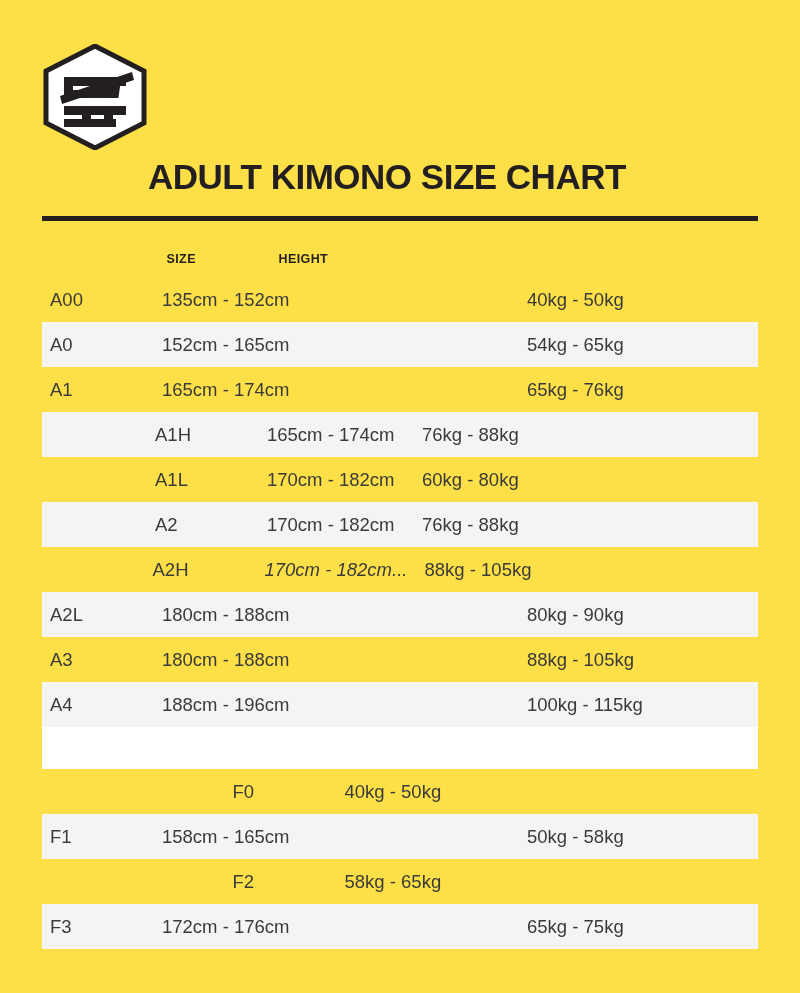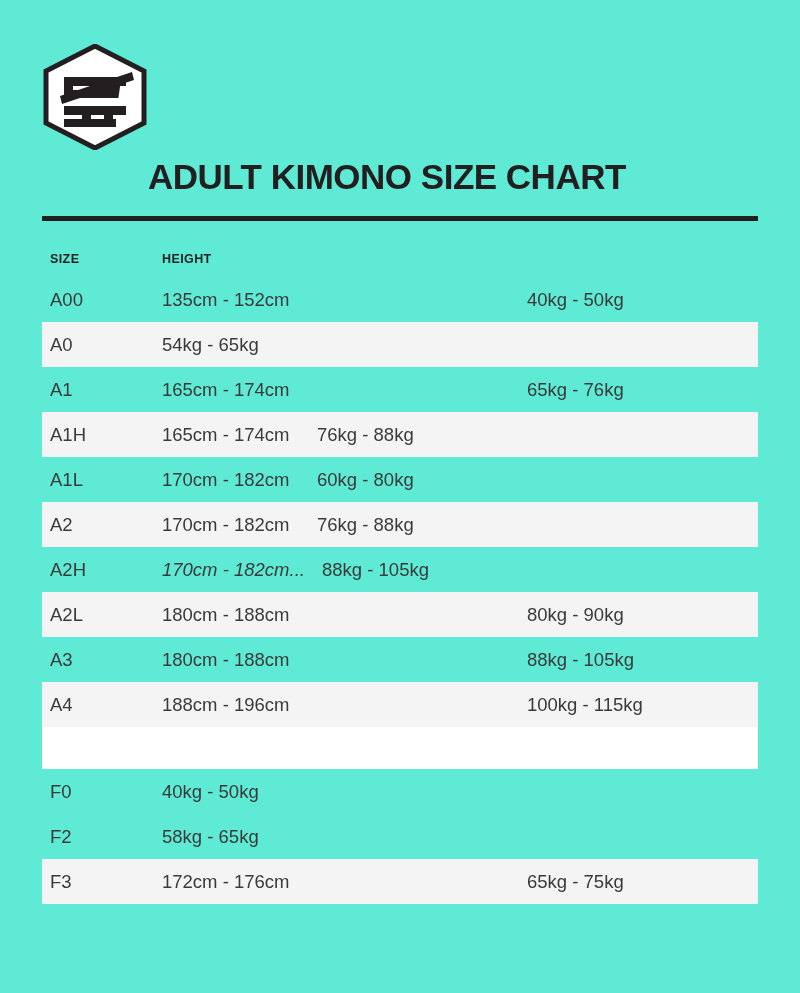--- a/index.html
+++ b/index.html
@@ -12,21 +12,21 @@
     height: 993px;
     font-family: "Liberation Sans", sans-serif;
     color: #231f20;
     position: relative;
     overflow: hidden;
   }
   .page {
     width: 800px;
     height: 993px;
     position: relative;
-    background: #5eead4;
+    background: #fde047;
   }
 
   
   .logo-wrap {
     position: absolute;
     left: 42px;
     top: 44px;
     width: 106px;
     height: 106px;
   }
@@ -60,20 +60,21 @@
     position: absolute;
     left: 42px;
     top: 240px;
     width: 716px;
   }
   .row {
     display: flex;
     align-items: center;
     height: 45px;
     box-sizing: border-box;
+    justify-content: center;
   }
   .row.header {
     height: 37px;
   }
   .row.zebra {
     background: #f4f4f4;
   }
   .row.spacer {
     height: 42px;
     background: #ffffff;
@@ -150,20 +151,21 @@
     </div>
 
     <div class="row data">
       <div class="cell c-size">A00</div>
       <div class="cell c-height">135cm - 152cm</div>
       <div class="cell c-weight">40kg - 50kg</div>
     </div>
 
     <div class="row data zebra">
       <div class="cell c-size">A0</div>
+      <div class="cell c-height">152cm - 165cm</div>
       <div class="cell c-weight">54kg - 65kg</div>
     </div>
 
     <div class="row data">
       <div class="cell c-size">A1</div>
       <div class="cell c-height">165cm - 174cm</div>
       <div class="cell c-weight">65kg - 76kg</div>
     </div>
 
     <div class="row data zebra">
@@ -208,20 +210,25 @@
       <div class="cell c-weight">100kg - 115kg</div>
     </div>
 
     <div class="row spacer"></div>
 
     <div class="row data">
       <div class="cell c-size">F0</div>
       <div class="cell c-weight">40kg - 50kg</div>
     </div>
 
+    <div class="row data zebra">
+      <div class="cell c-size">F1</div>
+      <div class="cell c-height">158cm - 165cm</div>
+      <div class="cell c-weight">50kg - 58kg</div>
+    </div>
 
     <div class="row data">
       <div class="cell c-size">F2</div>
       <div class="cell c-weight">58kg - 65kg</div>
     </div>
 
     <div class="row data zebra">
       <div class="cell c-size">F3</div>
       <div class="cell c-height">172cm - 176cm</div>
       <div class="cell c-weight">65kg - 75kg</div>

